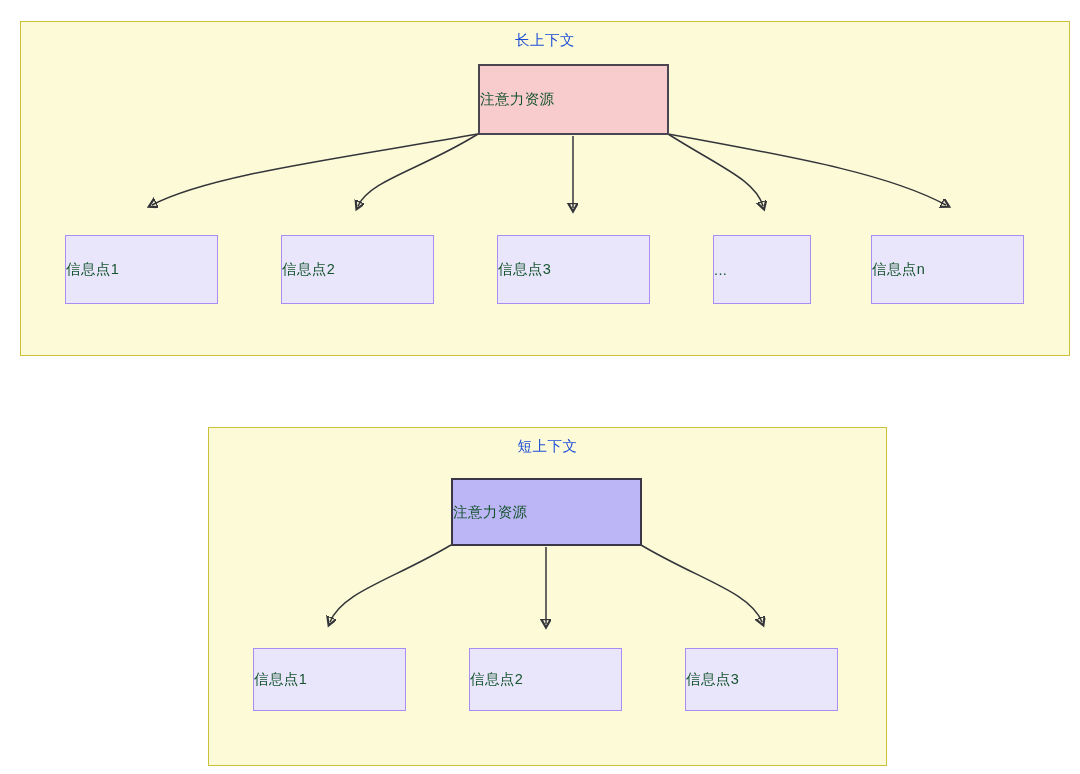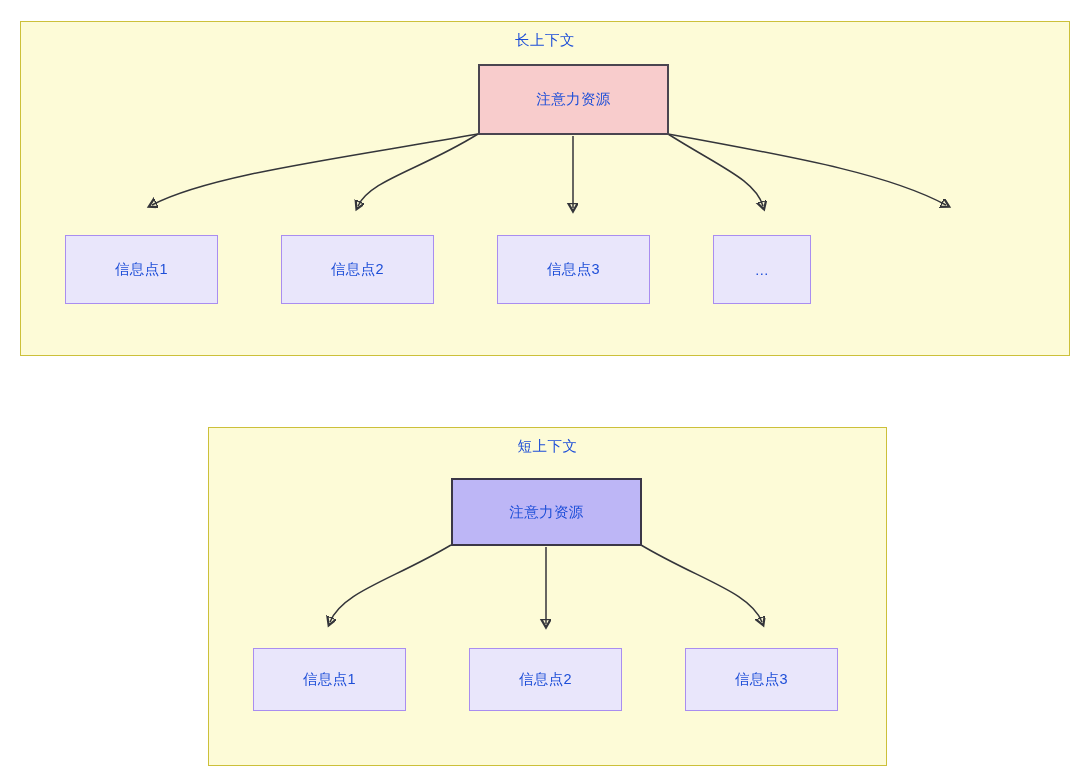--- a/index.html
+++ b/index.html
@@ -47,23 +47,23 @@
     font-size: 14.5px;
     color: #1d4ed8;
     letter-spacing: 0.5px;
     white-space: nowrap;
   }
   .node {
     position: absolute;
     box-sizing: border-box;
     display: flex;
     align-items: center;
-    justify-content: center;
+    justify-content: flex-start;
     font-size: 14.5px;
-    color: #1d4ed8;
+    color: #14532d;
     letter-spacing: 0.4px;
     white-space: nowrap;
   }
   .node.attention-long {
     background: #f8cccc;
     border: 2.2px solid #4a4550;
   }
   .node.attention-short {
     background: #bdb6f6;
     border: 2.2px solid #3b3747;
@@ -120,20 +120,23 @@
   </div>
   <div class="node info" style="left:281px; top:235px; width:153px; height:69px;">
     <span>信息点2</span>
   </div>
   <div class="node info" style="left:497px; top:235px; width:153px; height:69px;">
     <span>信息点3</span>
   </div>
   <div class="node info" style="left:713px; top:235px; width:98px; height:69px;">
     <span>...</span>
   </div>
+  <div class="node info" style="left:871px; top:235px; width:153px; height:69px;">
+    <span>信息点n</span>
+  </div>
 
   <div class="group" id="group-short">
     <div class="group-title">短上下文</div>
   </div>
 
   <svg class="edges">
 
     <path d="M451,545 C 392,580 342,592 330,622" marker-end="url(#arrowhead)"></path>
 
     <path d="M546,547 L546,624" marker-end="url(#arrowhead)"></path>

